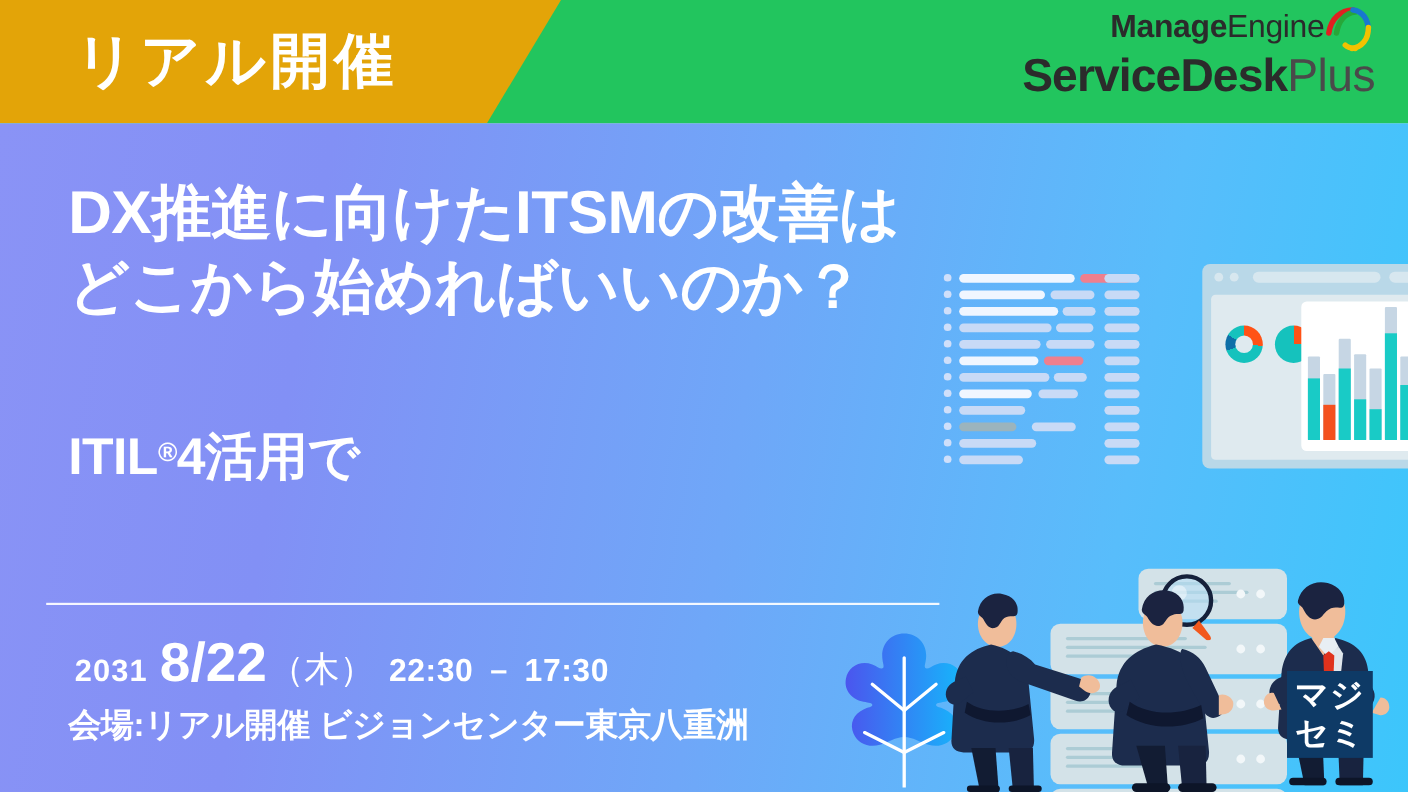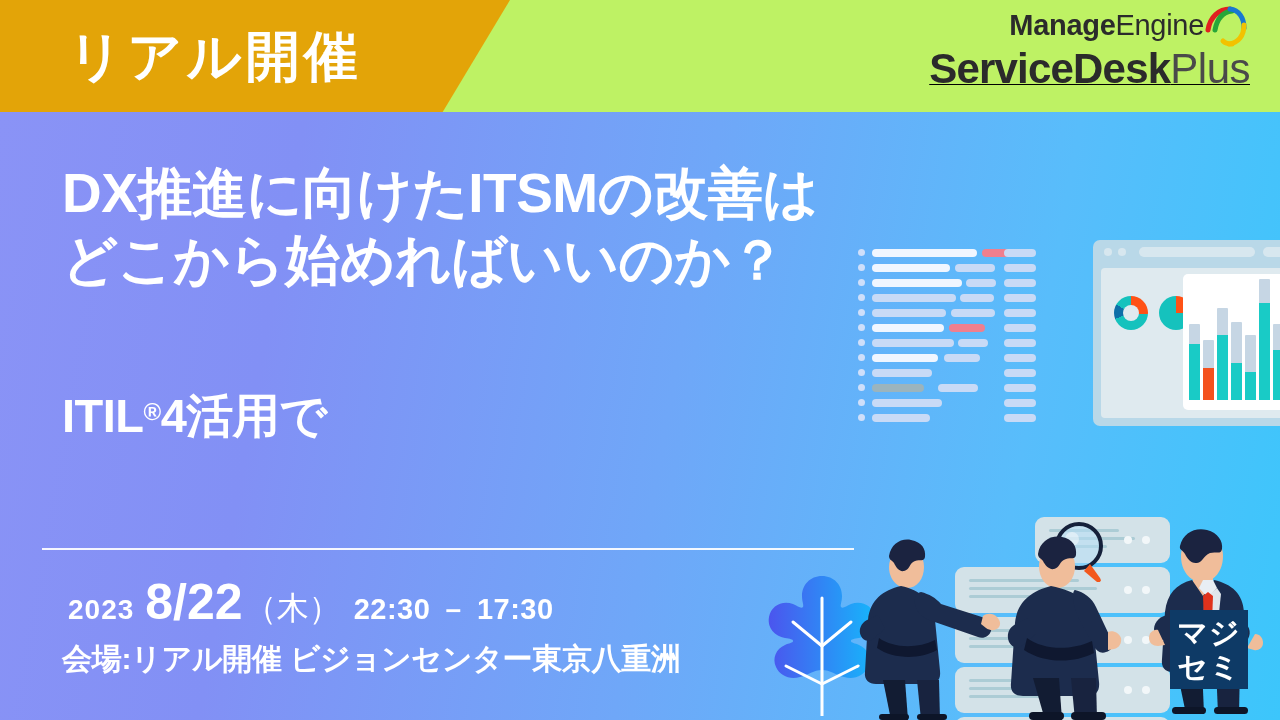--- a/index.html
+++ b/index.html
@@ -8,21 +8,21 @@
     font-family:"Liberation Sans", sans-serif;
     background:#fff;
     position:relative;
   }
 
   #stage { position:absolute; inset:0; width:1280px; height:720px; overflow:hidden; }
 
   
   .header {
     position:absolute; left:0; top:0; width:1280px; height:112px;
-    background:#bef264; z-index:5;
+    background:#22c55e; z-index:5;
   }
   .gold-banner {
     position:absolute; left:0; top:0; width:510px; height:112px;
     background:#E3A408;
     clip-path: polygon(0 0, 100% 0, 86.8% 100%, 0 100%);
     z-index:2;
   }
   .gold-banner-label {
     position:absolute; left:68px; top:14px;
     font-size:54px; font-weight:700; color:#ffffff;
@@ -35,21 +35,21 @@
     text-align:right; z-index:3;
   }
   .me-row {
     position:relative; display:inline-block; height:38px; padding-right:46px;
   }
   .me-word { font-size:29px; line-height:38px; color:#2b2b2b; letter-spacing:-0.3px; white-space:nowrap;}
   .me-word .b { font-weight:700; }
   .me-word .l { font-weight:400;text-align:center; }
   .swoosh { position:absolute; right:0; top:-2px; width:48px; height:44px; }
 
-  .sdp-row { margin-top:1px; white-space:nowrap;text-decoration:underline; }
+  .sdp-row { margin-top:1px; white-space:nowrap; }
   .sdp-bold { font-size:42px; font-weight:700; color:#2b2b2b; letter-spacing:-0.8px; }
   .sdp-light { font-size:42px; font-weight:400; color:#4a4a4a; letter-spacing:-0.5px; }
 
   
   .bg {
     position:absolute; left:0; top:112px; width:1280px; height:608px;
     background:linear-gradient(100deg, #8a93f6 0%, #8290f5 22%, #6fa7f8 52%, #58bdfb 78%, #3cc6fb 100%);
     overflow:hidden;
   }
 
@@ -361,21 +361,21 @@
       <span class="ln2">どこから始めればいいのか？</span>
     </div>
 
     <div class="t-sub">
       <span>ITIL</span><span class="reg">®</span><span>4活用で</span>
     </div>
 
     <div class="divider"></div>
 
     <div class="dateline">
-      <span class="d-year">2023</span>
+      <span class="d-year">2031</span>
       <span class="d-big">8/22</span>
       <span class="d-dow">（木）</span>
       <span class="d-time">22:30 － 17:30</span>
     </div>
 
     <div class="venue">会場:リアル開催 ビジョンセンター東京八重洲</div>
   </div>
 
   <div class="header">
     <div class="gold-banner">

